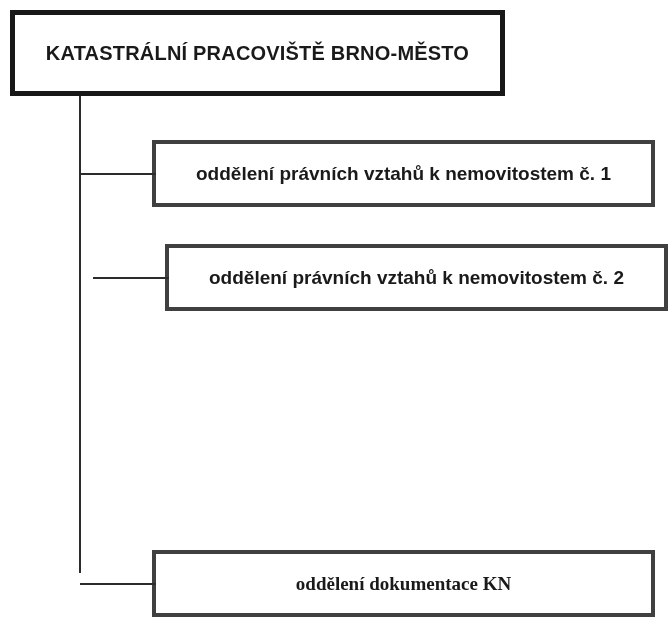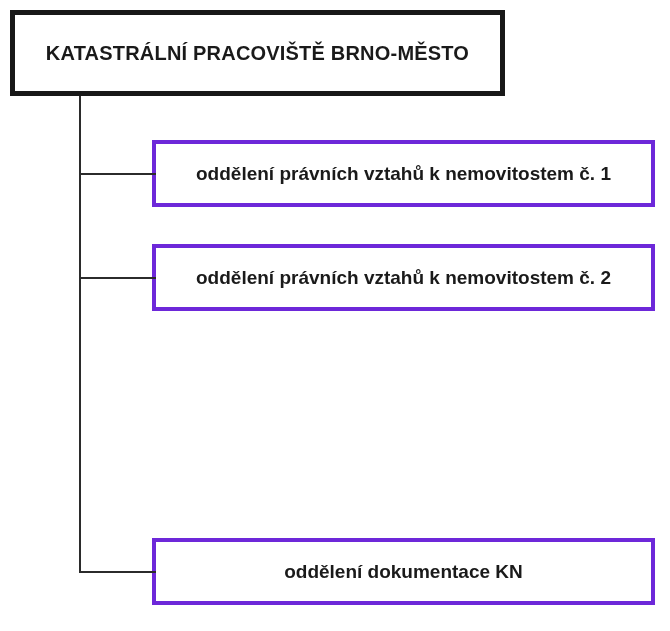--- a/index.html
+++ b/index.html
@@ -52,21 +52,21 @@
     height: 477px;
     background: #2b2b2b;
   }
   
   .dept-box {
     position: absolute;
     left: 152px;
     width: 503px;
     height: 67px;
     background: #ffffff;
-    border: 4px solid #6d28d9;
+    border: 4px solid #404040;
     display: flex;
     align-items: center;
     justify-content: center;
     text-align: center;
   }
   .dept-box .dept-label {
     font-size: 19px;
     font-weight: bold;
     line-height: 24px;
     white-space: nowrap;
@@ -76,24 +76,24 @@
     content: "";
     position: absolute;
     left: -76px;
     top: 50%;
     margin-top: -1px;
     width: 76px;
     height: 2px;
     background: #2b2b2b;
   }
   .dept-1 { top: 140px; }
-  .dept-2 { top: 244px; }
+  .dept-2 { top: 244px; margin-left: 13px; }
   .dept-3 { top: 347px; }
   .dept-4 { top: 440px; }
-  .dept-5 { top: 538px; }
+  .dept-5 { top: 550px; font-family: Liberation Serif, serif; }
 </style>
 </head>
 <body>
 
 <div class="canvas">
 
   <div class="root-box">
     <div class="root-line1">KATASTRÁLNÍ PRACOVIŠTĚ BRNO-MĚSTO</div>
   </div>
 

